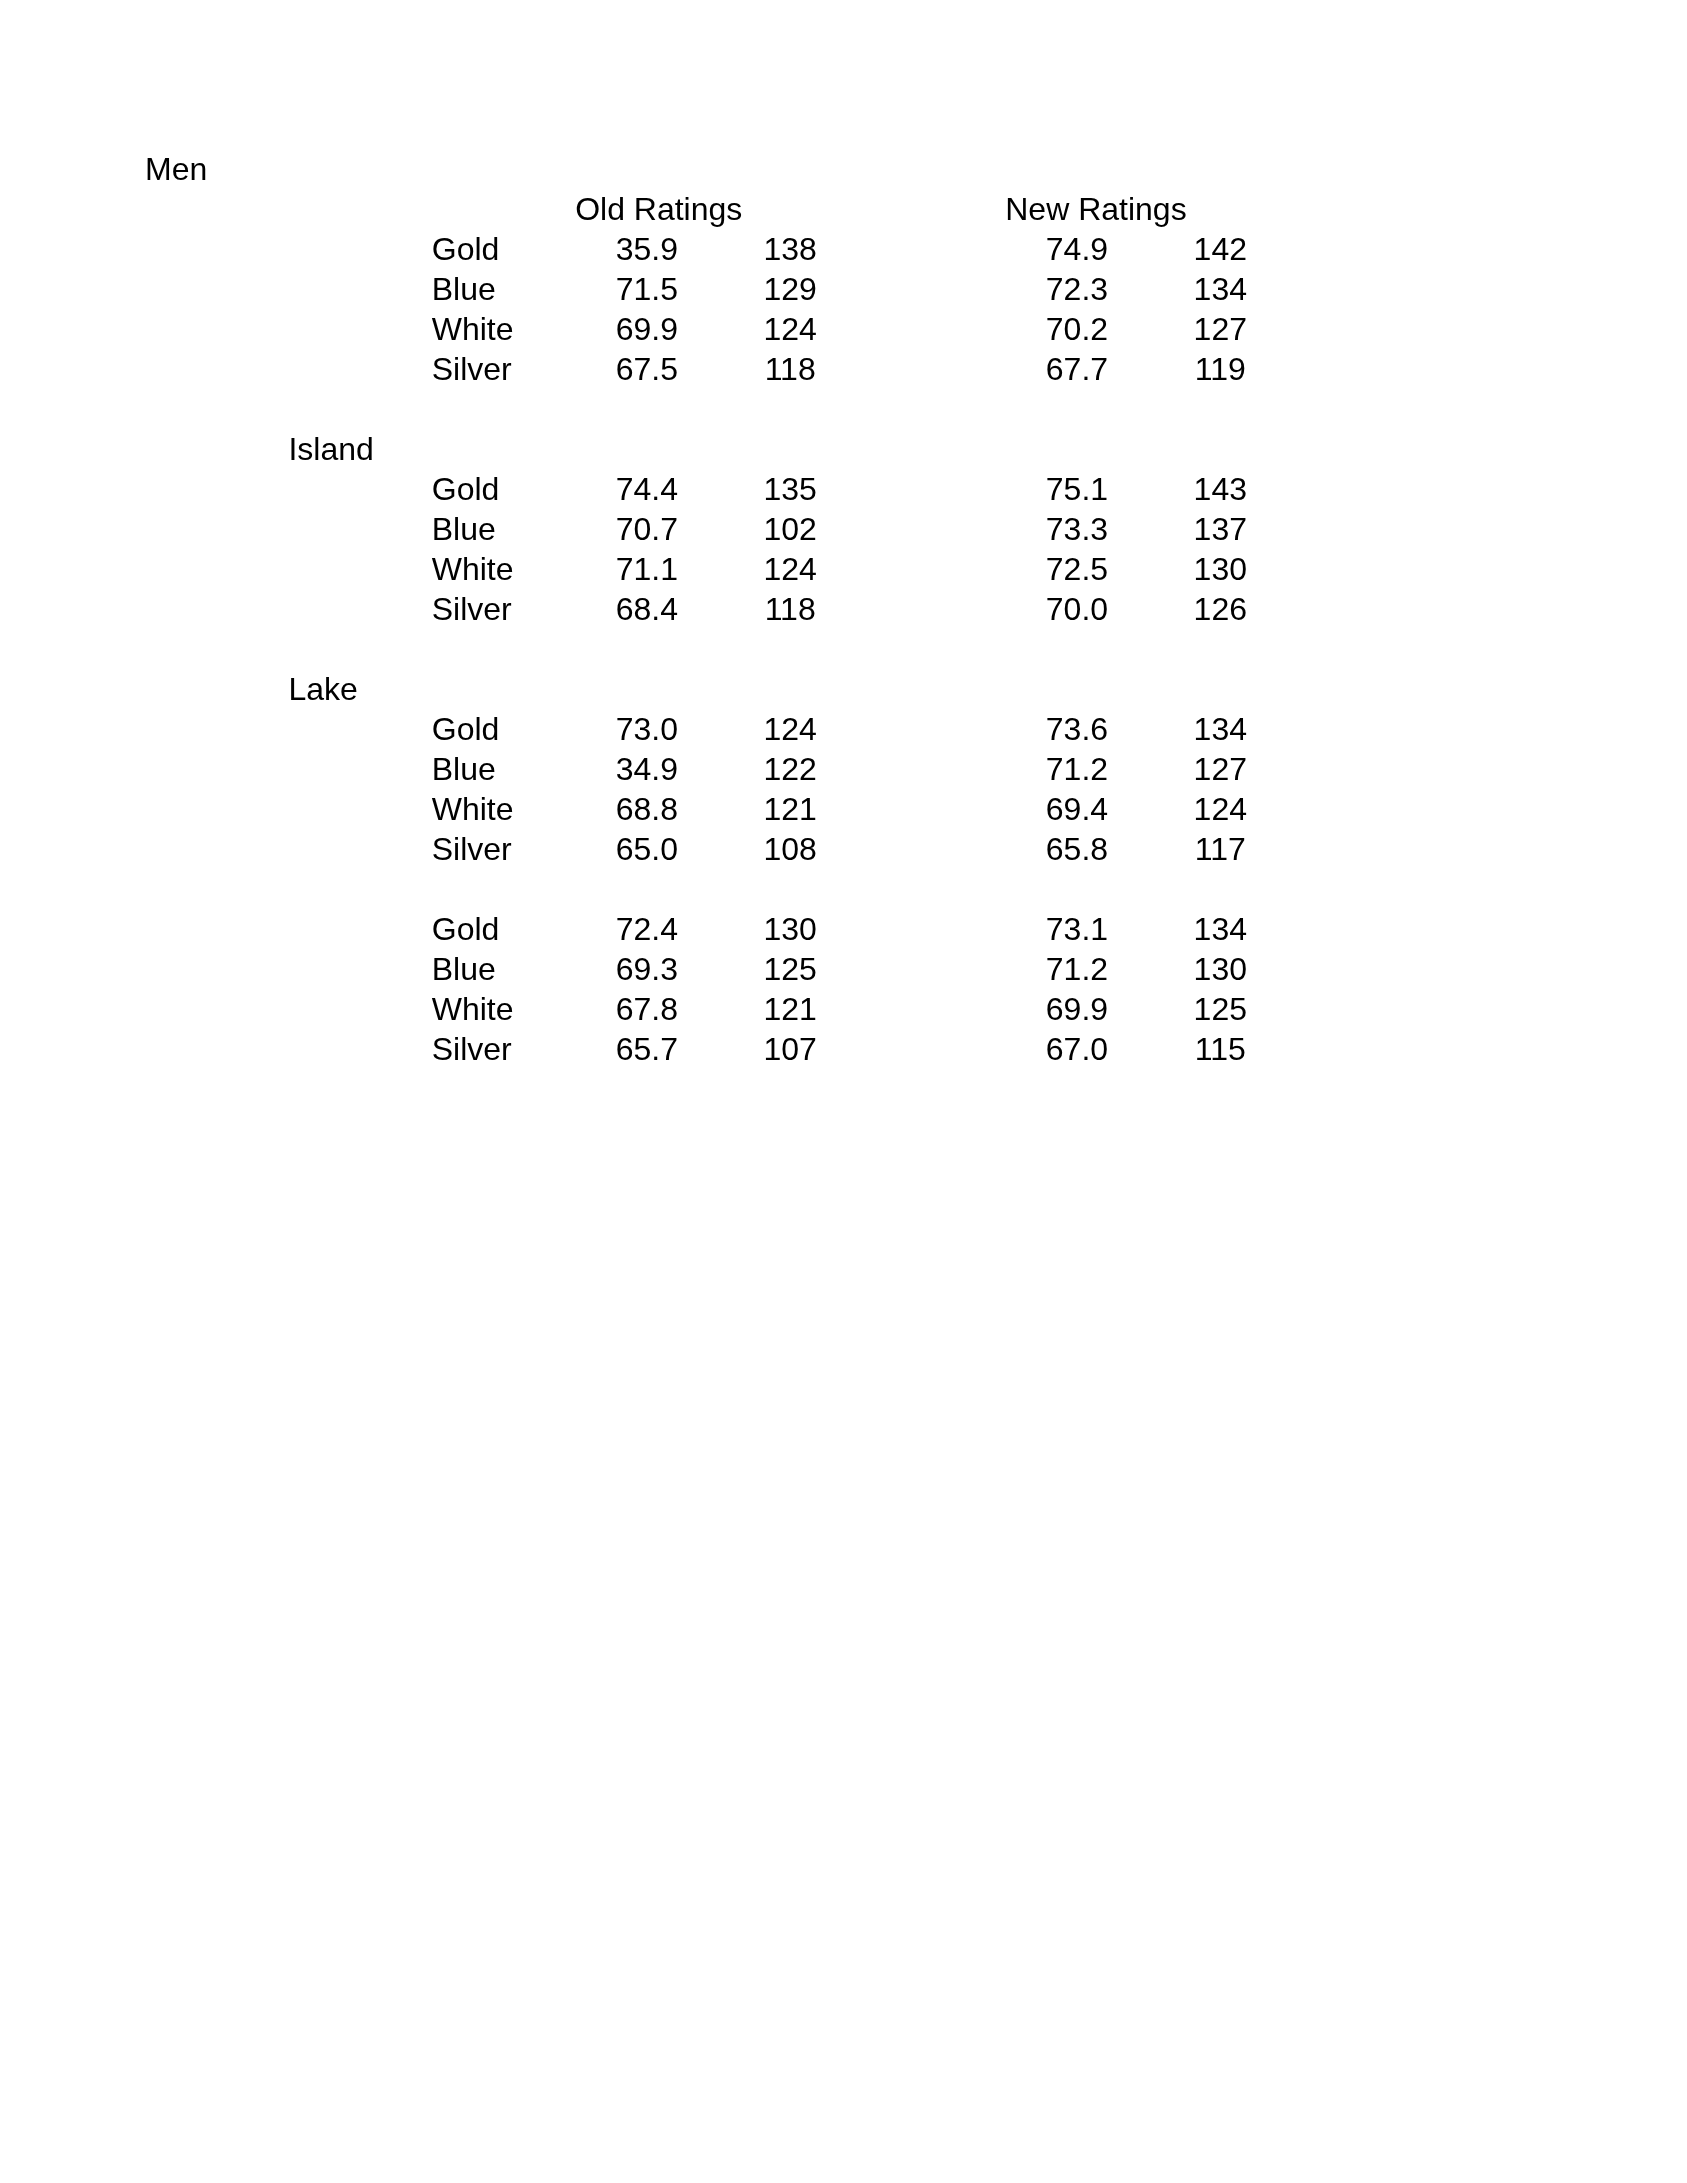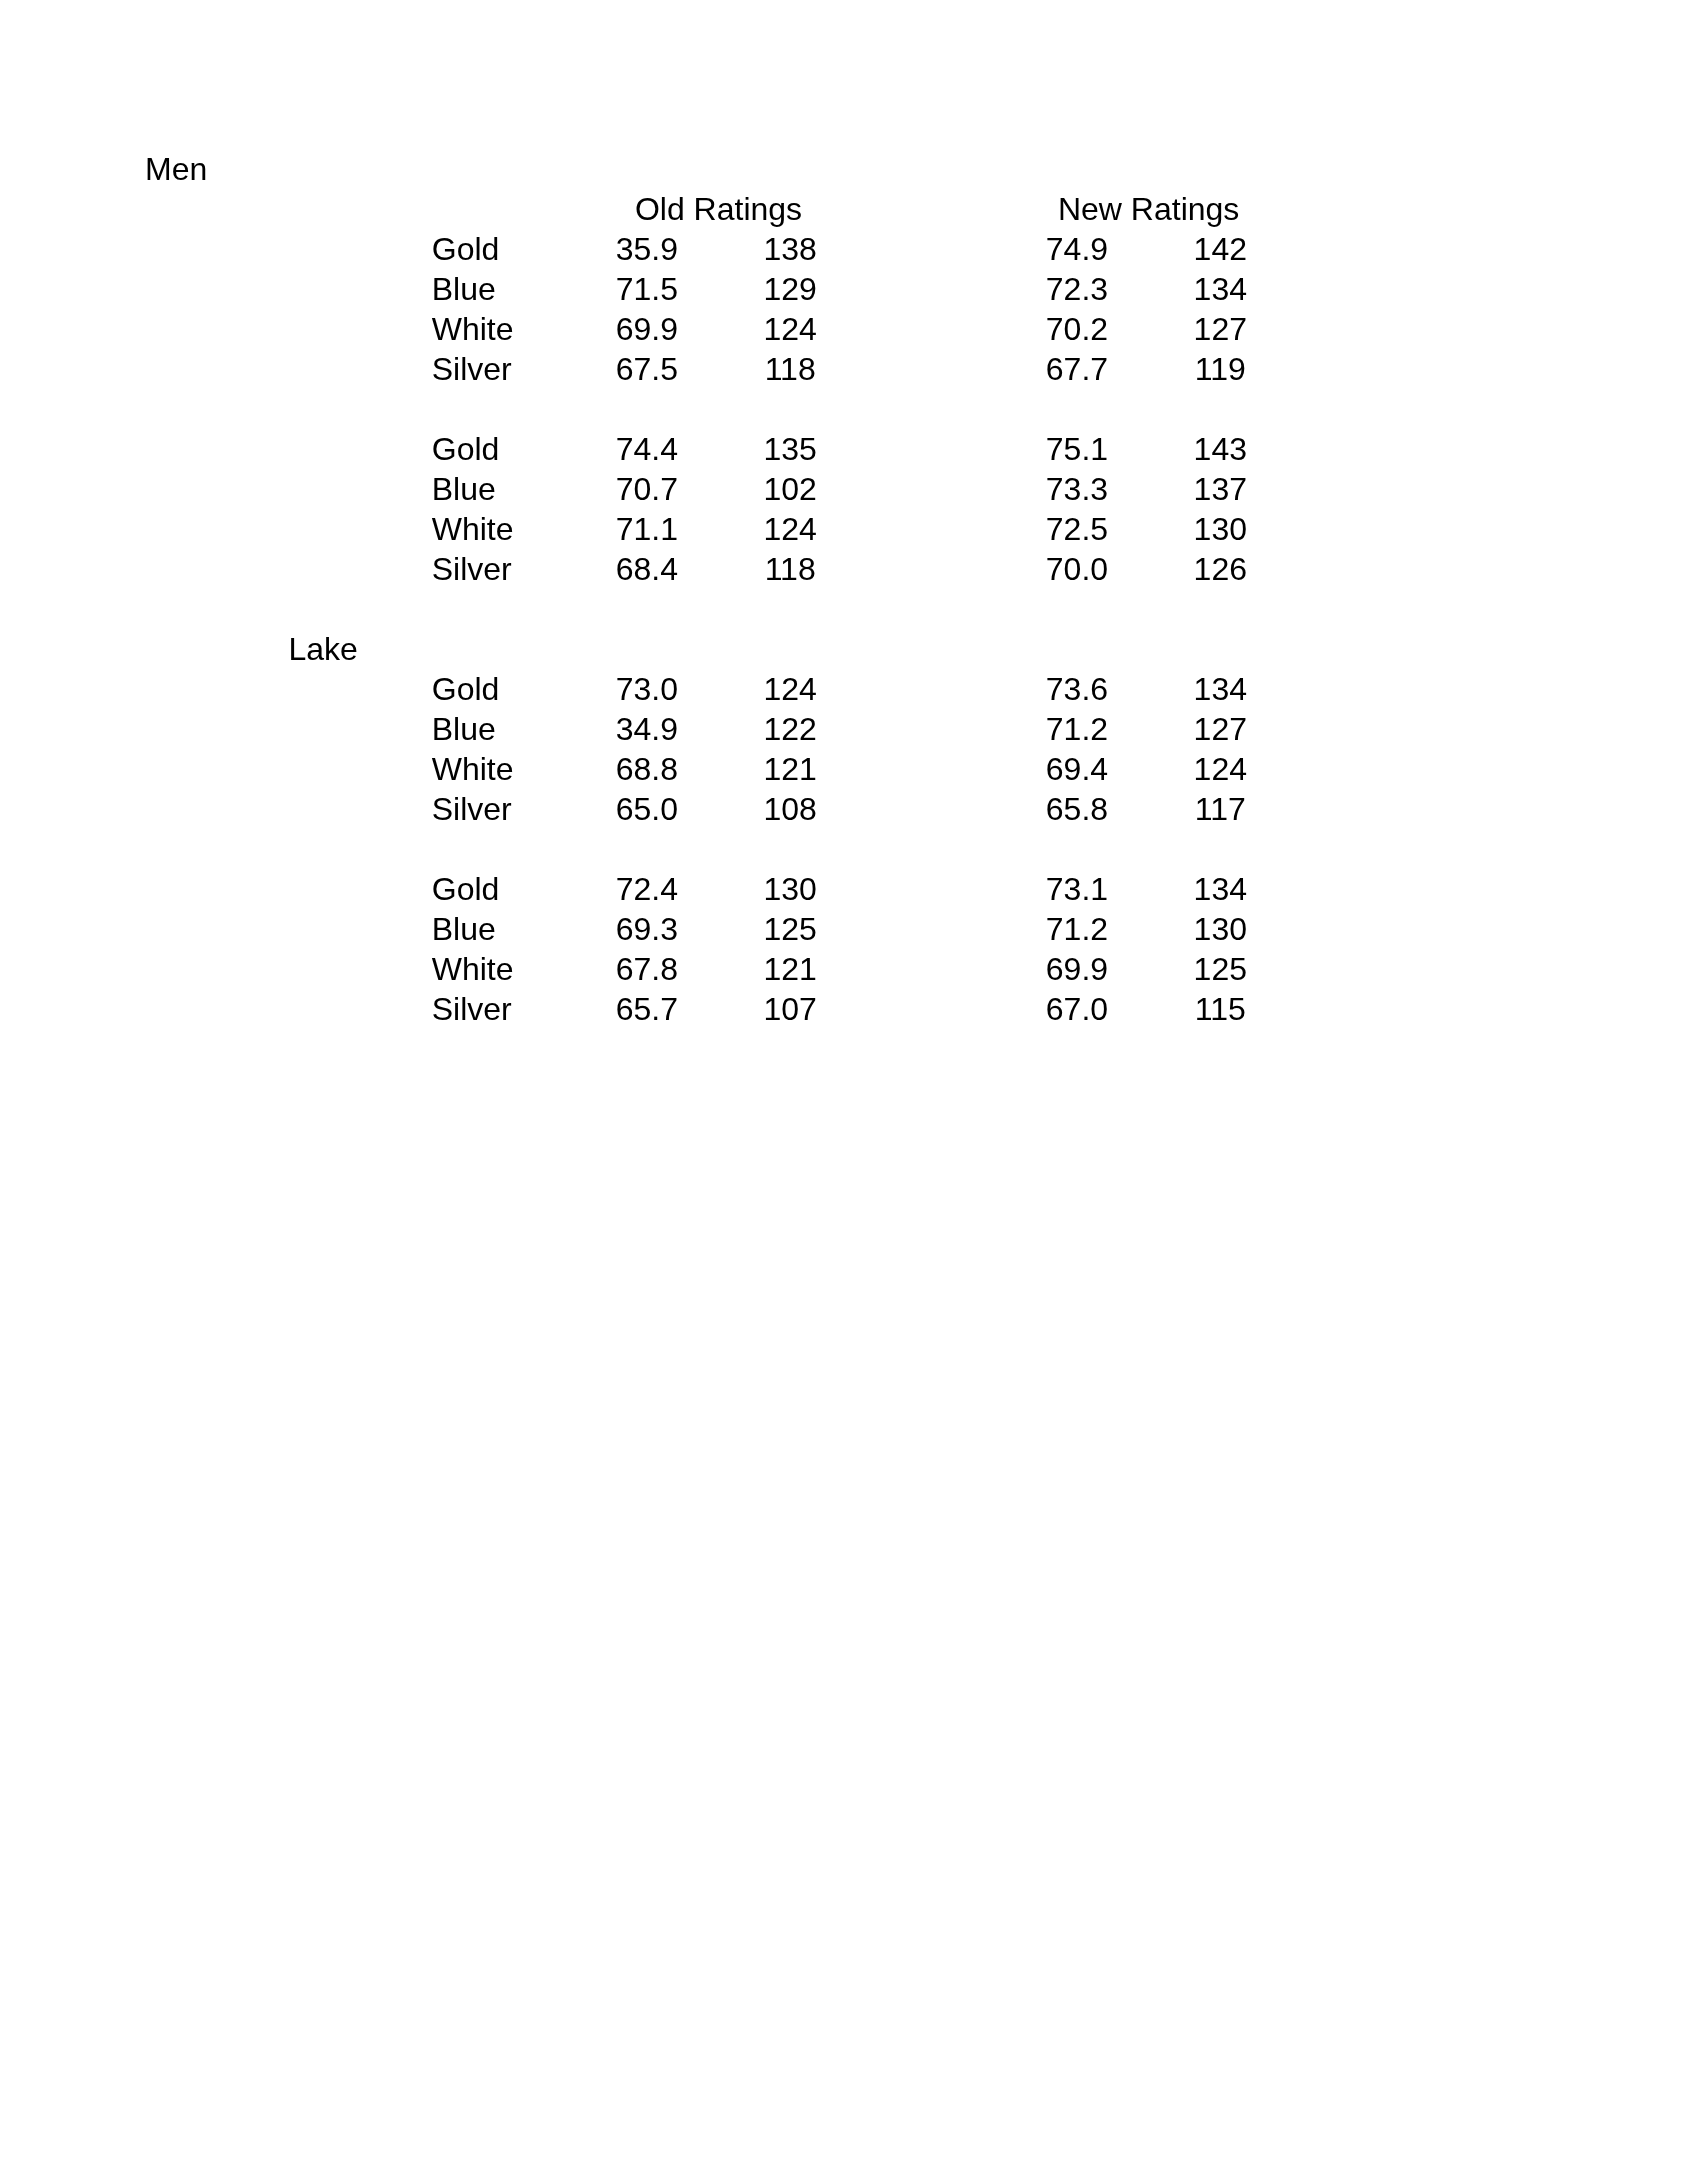--- a/index.html
+++ b/index.html
@@ -29,21 +29,21 @@
     height: 40px;
     padding: 0;
     font-size: 32px;
     line-height: 40px;
     vertical-align: middle;
     white-space: nowrap;
     font-weight: 400;
   }
   td.txt { text-align: left; }
   td.num { text-align: center; }
-  td.grp { text-align: center; }
+  td.grp { text-align: left; }
 </style>
 </head>
 <body>
 
 <div class="page">
   <table class="ratings">
     <colgroup>
       <col>
         <col>
         <col>
@@ -116,20 +116,30 @@
       <td class="num">67.7</td>
       <td class="num">119</td>
     </tr>
 
     <tr>
           <td colspan="8"></td>
         </tr>
 
     <tr>
       <td></td>
+      <td class="txt">Island</td>
+      <td></td>
+          <td></td>
+          <td></td>
+      <td></td>
+          <td></td>
+          <td></td>
+    </tr>
+    <tr>
+      <td></td>
           <td></td>
       <td class="txt">Gold</td>
       <td class="num">74.4</td>
       <td class="num">135</td>
       <td></td>
       <td class="num">75.1</td>
       <td class="num">143</td>
     </tr>
     <tr>
       <td></td>

